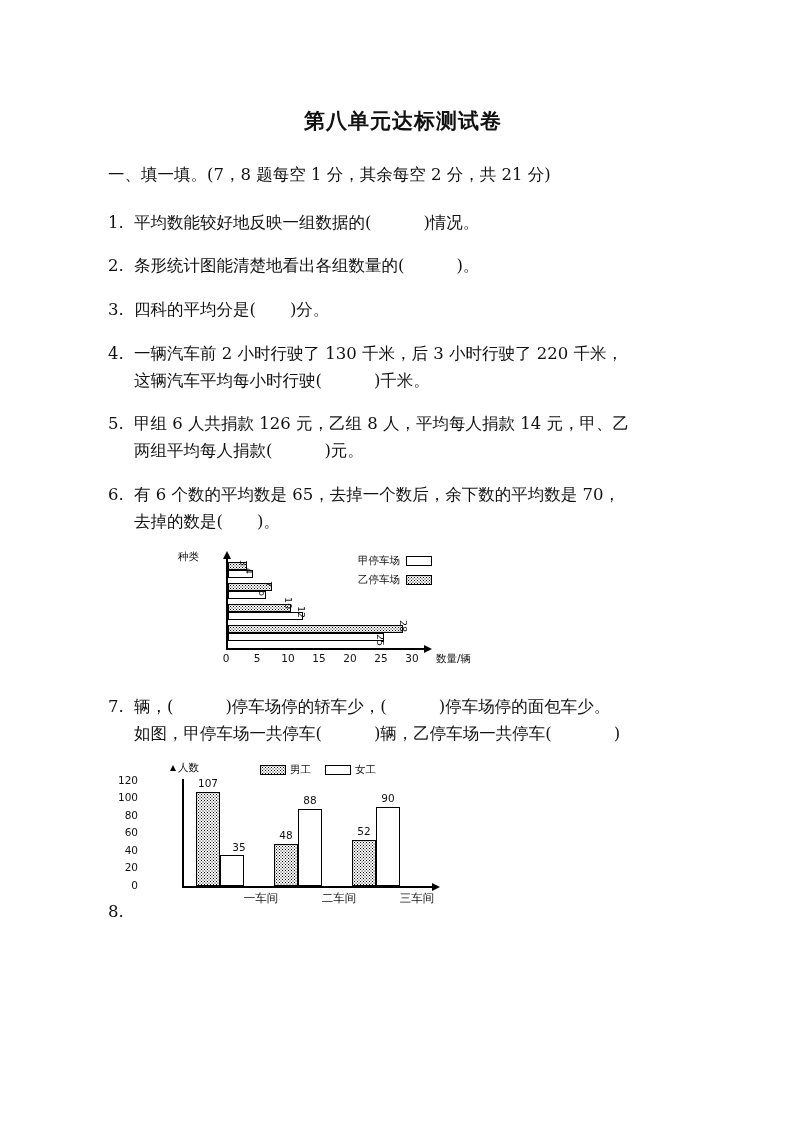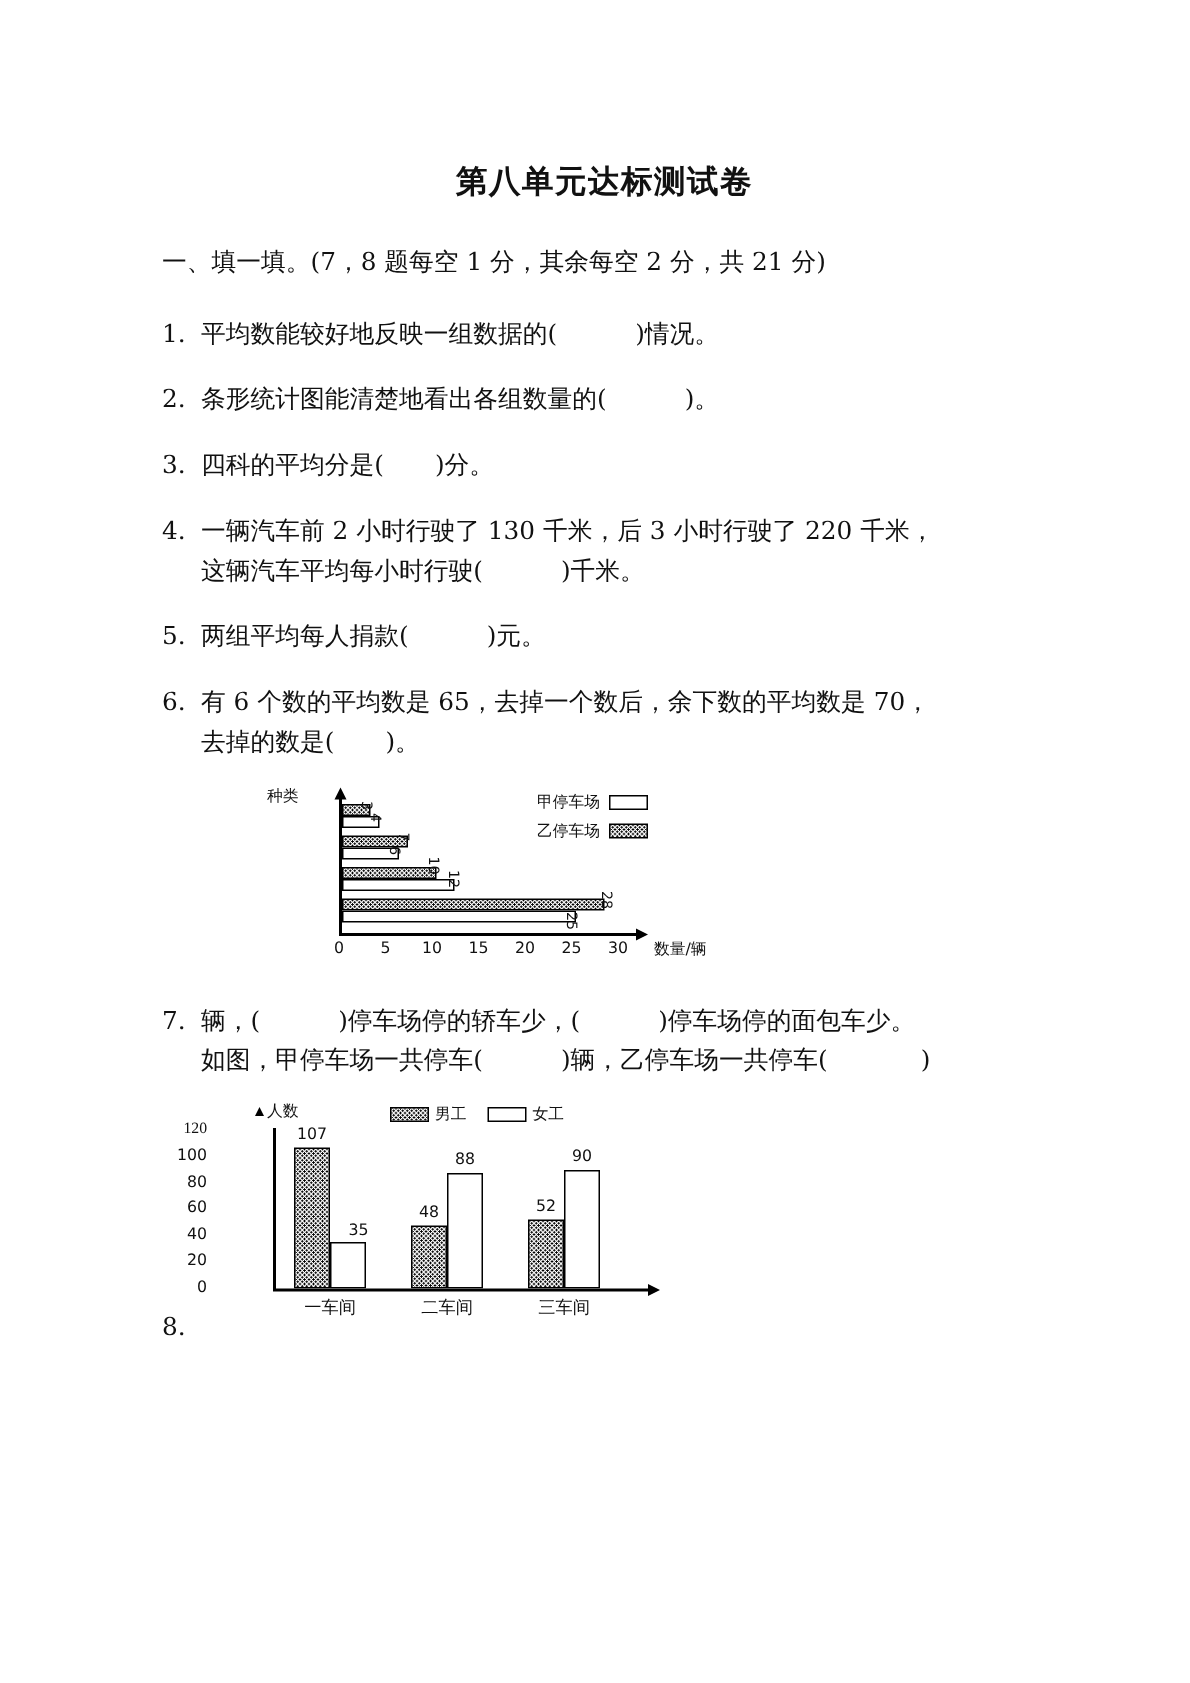--- a/index.html
+++ b/index.html
@@ -278,20 +278,21 @@
     white-space: nowrap;
     transform: translateX(-50%);
   }
   .c2-cat {
     position: absolute;
     top: 126px;
     font-size: 11.5px;
     font-family: Liberation Serif, serif;
     white-space: nowrap;
     transform: translateX(-50%);
+    margin-left: 41px;
   }
   .q8-row {
     display: flex;
     font-size: 16.5px;
     line-height: 1.62;
     margin-top: -16px;
   }
   .q8-sub {
     font-size: 16.5px;
     line-height: 1.62;
@@ -336,20 +337,21 @@
       <span class="q-line">一辆汽车前 2 小时行驶了 130 千米，后 3 小时行驶了 220 千米，</span>
       <span class="q-line">
         <span>这辆汽车平均每小时行驶(</span><span class="blank-md"></span><span>)千米。</span>
       </span>
     </div>
   </div>
 
   <div class="q">
     <div class="q-num">5.</div>
     <div class="q-body">
+      <span class="q-line">甲组 6 人共捐款 126 元，乙组 8 人，平均每人捐款 14 元，甲、乙</span>
       <span class="q-line">
         <span>两组平均每人捐款(</span><span class="blank-md"></span><span>)元。</span>
       </span>
     </div>
   </div>
 
   <div class="q">
     <div class="q-num">6.</div>
     <div class="q-body">
       <span class="q-line">有 6 个数的平均数是 65，去掉一个数后，余下数的平均数是 70，</span>
@@ -447,21 +449,21 @@
 
       <div class="c2-axis-v"></div>
       <div class="c2-axis-h"></div>
 
       <span class="c2-ytick" style="top:114px;">0</span>
       <span class="c2-ytick" style="top:96px;">20</span>
       <span class="c2-ytick" style="top:79px;">40</span>
       <span class="c2-ytick" style="top:61px;">60</span>
       <span class="c2-ytick" style="top:44px;">80</span>
       <span class="c2-ytick" style="top:26px;">100</span>
-      <span class="c2-ytick" style="top:9px;font-family:Liberation Serif, serif;">120</span>
+      <span class="c2-ytick" style="top:9px;">120</span>
 
       <div class="c2-bar bar-hatch" style="left:56px;  height:94px;"></div>
       <div class="c2-bar bar-white" style="left:80px;  height:31px;"></div>
       <span class="c2-val" style="left:68px;  top:12px;">107</span>
       <span class="c2-val" style="left:99px;  top:76px;">35</span>
 
       <div class="c2-bar bar-hatch" style="left:134px; height:42px;"></div>
       <div class="c2-bar bar-white" style="left:158px; height:77px;"></div>
       <span class="c2-val" style="left:146px; top:64px;">48</span>
       <span class="c2-val" style="left:170px; top:29px;">88</span>

